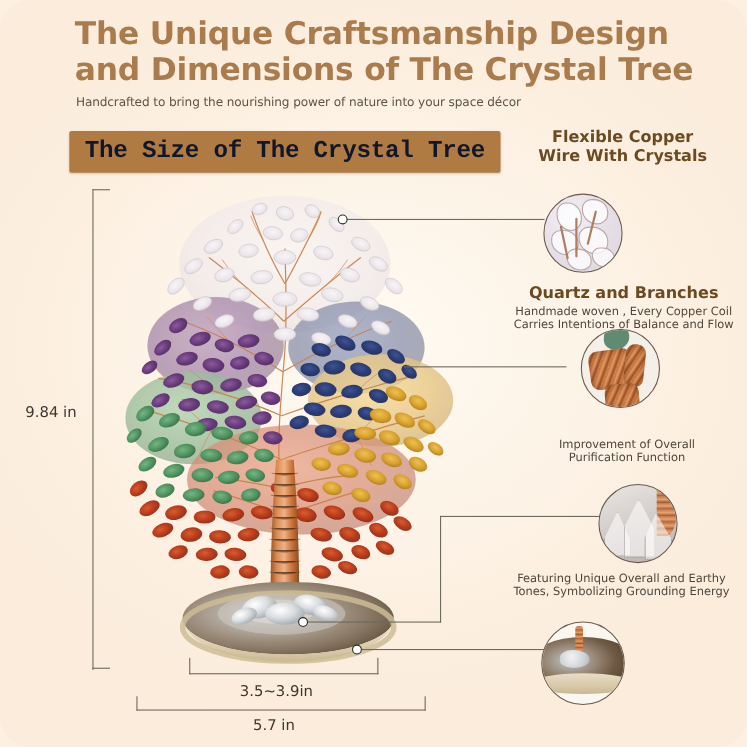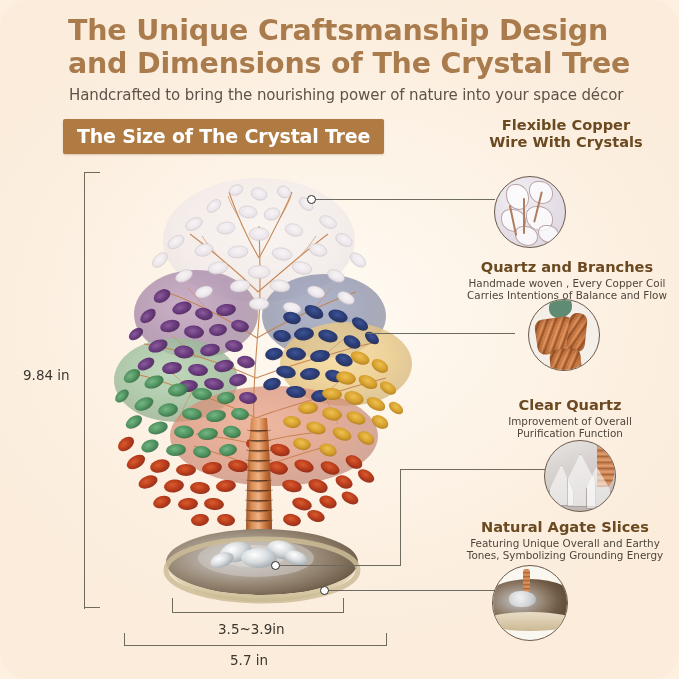--- a/index.html
+++ b/index.html
@@ -20,34 +20,35 @@
 
   
   .title{
     position:absolute;left:68px;top:14px;width:590px;
     font-size:28.5px;line-height:33px;font-weight:bold;
     color:#a97b4d;letter-spacing:-0.2px;
   }
   .title .l2{display:block;}
   .subtitle{
     position:absolute;left:69px;top:86px;width:600px;
-    font-size:15px;color:#5d5348;letter-spacing:-0.1px;
+    font-size:11px;color:#5d5348;letter-spacing:-0.1px;
   }
 
   
   .banner{
     position:absolute;left:63px;top:119px;
     background:#b07a43;
     padding:6px 14px 7px 14px;
     border-radius:2px;
     box-shadow:0 1px 2px rgba(120,80,40,.25);
   }
   .banner-text{
-    font-size:19px;font-weight:bold;color:#ffffff;letter-spacing:-0.2px;
+    font-size:22px;font-weight:bold;color:#0f172a;letter-spacing:-0.2px;
     white-space:nowrap;
+    font-family:Liberation Mono, monospace;
   }
 
   
   .dim-line{position:absolute;background:#6e6a5c;}
   .dim-label{
     position:absolute;font-size:13.5px;color:#3b372f;white-space:nowrap;
   }
 
   
   .conn{position:absolute;background:#6d6a5f;}
@@ -485,38 +486,36 @@
     <div class="coil" style="left:56%;top:18%;width:26%;height:56%;transform:rotate(6deg);"></div>
     <div class="coil" style="left:30%;top:70%;width:44%;height:34%;transform:rotate(-4deg);"></div>
   </div>
 
   <div class="conn" style="left:275px;top:565px;width:126px;height:1.2px;"></div>
   <div class="conn" style="left:400px;top:469px;width:1.2px;height:97px;"></div>
   <div class="conn" style="left:400px;top:469px;width:148px;height:1.2px;"></div>
   <div class="dot" style="left:271px;top:561px;"></div>
 
   <div class="callout" style="left:470px;top:396px;width:200px;">
-    <div class="co-title">Clear Quartz</div>
     <div class="co-sub">
       <span>Improvement of Overall</span><br>
       <span>Purification Function</span>
     </div>
   </div>
   <div class="inset ins3" style="left:544px;top:440px;width:72px;height:72px;">
     <div class="coilband"></div>
     <div class="pt" style="left:6%;top:34%;width:32%;height:56%;clip-path:polygon(50% 0,100% 68%,100% 100%,0 100%,0 62%);"></div>
     <div class="pt" style="left:32%;top:18%;width:38%;height:74%;clip-path:polygon(46% 0,100% 54%,100% 100%,0 100%,0 48%);"></div>
     <div class="pt" style="left:58%;top:36%;width:34%;height:58%;clip-path:polygon(42% 0,100% 60%,100% 100%,0 100%,0 56%);"></div>
   </div>
 
   <div class="conn" style="left:328px;top:590px;width:202px;height:1.2px;"></div>
   <div class="dot" style="left:320px;top:586px;"></div>
 
   <div class="callout" style="left:452px;top:518px;width:226px;">
-    <div class="co-title">Natural Agate Slices</div>
     <div class="co-sub">
       <span>Featuring Unique Overall and Earthy</span><br>
       <span>Tones, Symbolizing Grounding Energy</span>
     </div>
   </div>
   <div class="inset ins4" style="left:492px;top:565px;width:76px;height:76px;">
     <div class="slice"></div>
     <div class="trunk"></div>
     <div class="cluster"></div>
     <div class="rim"></div>

